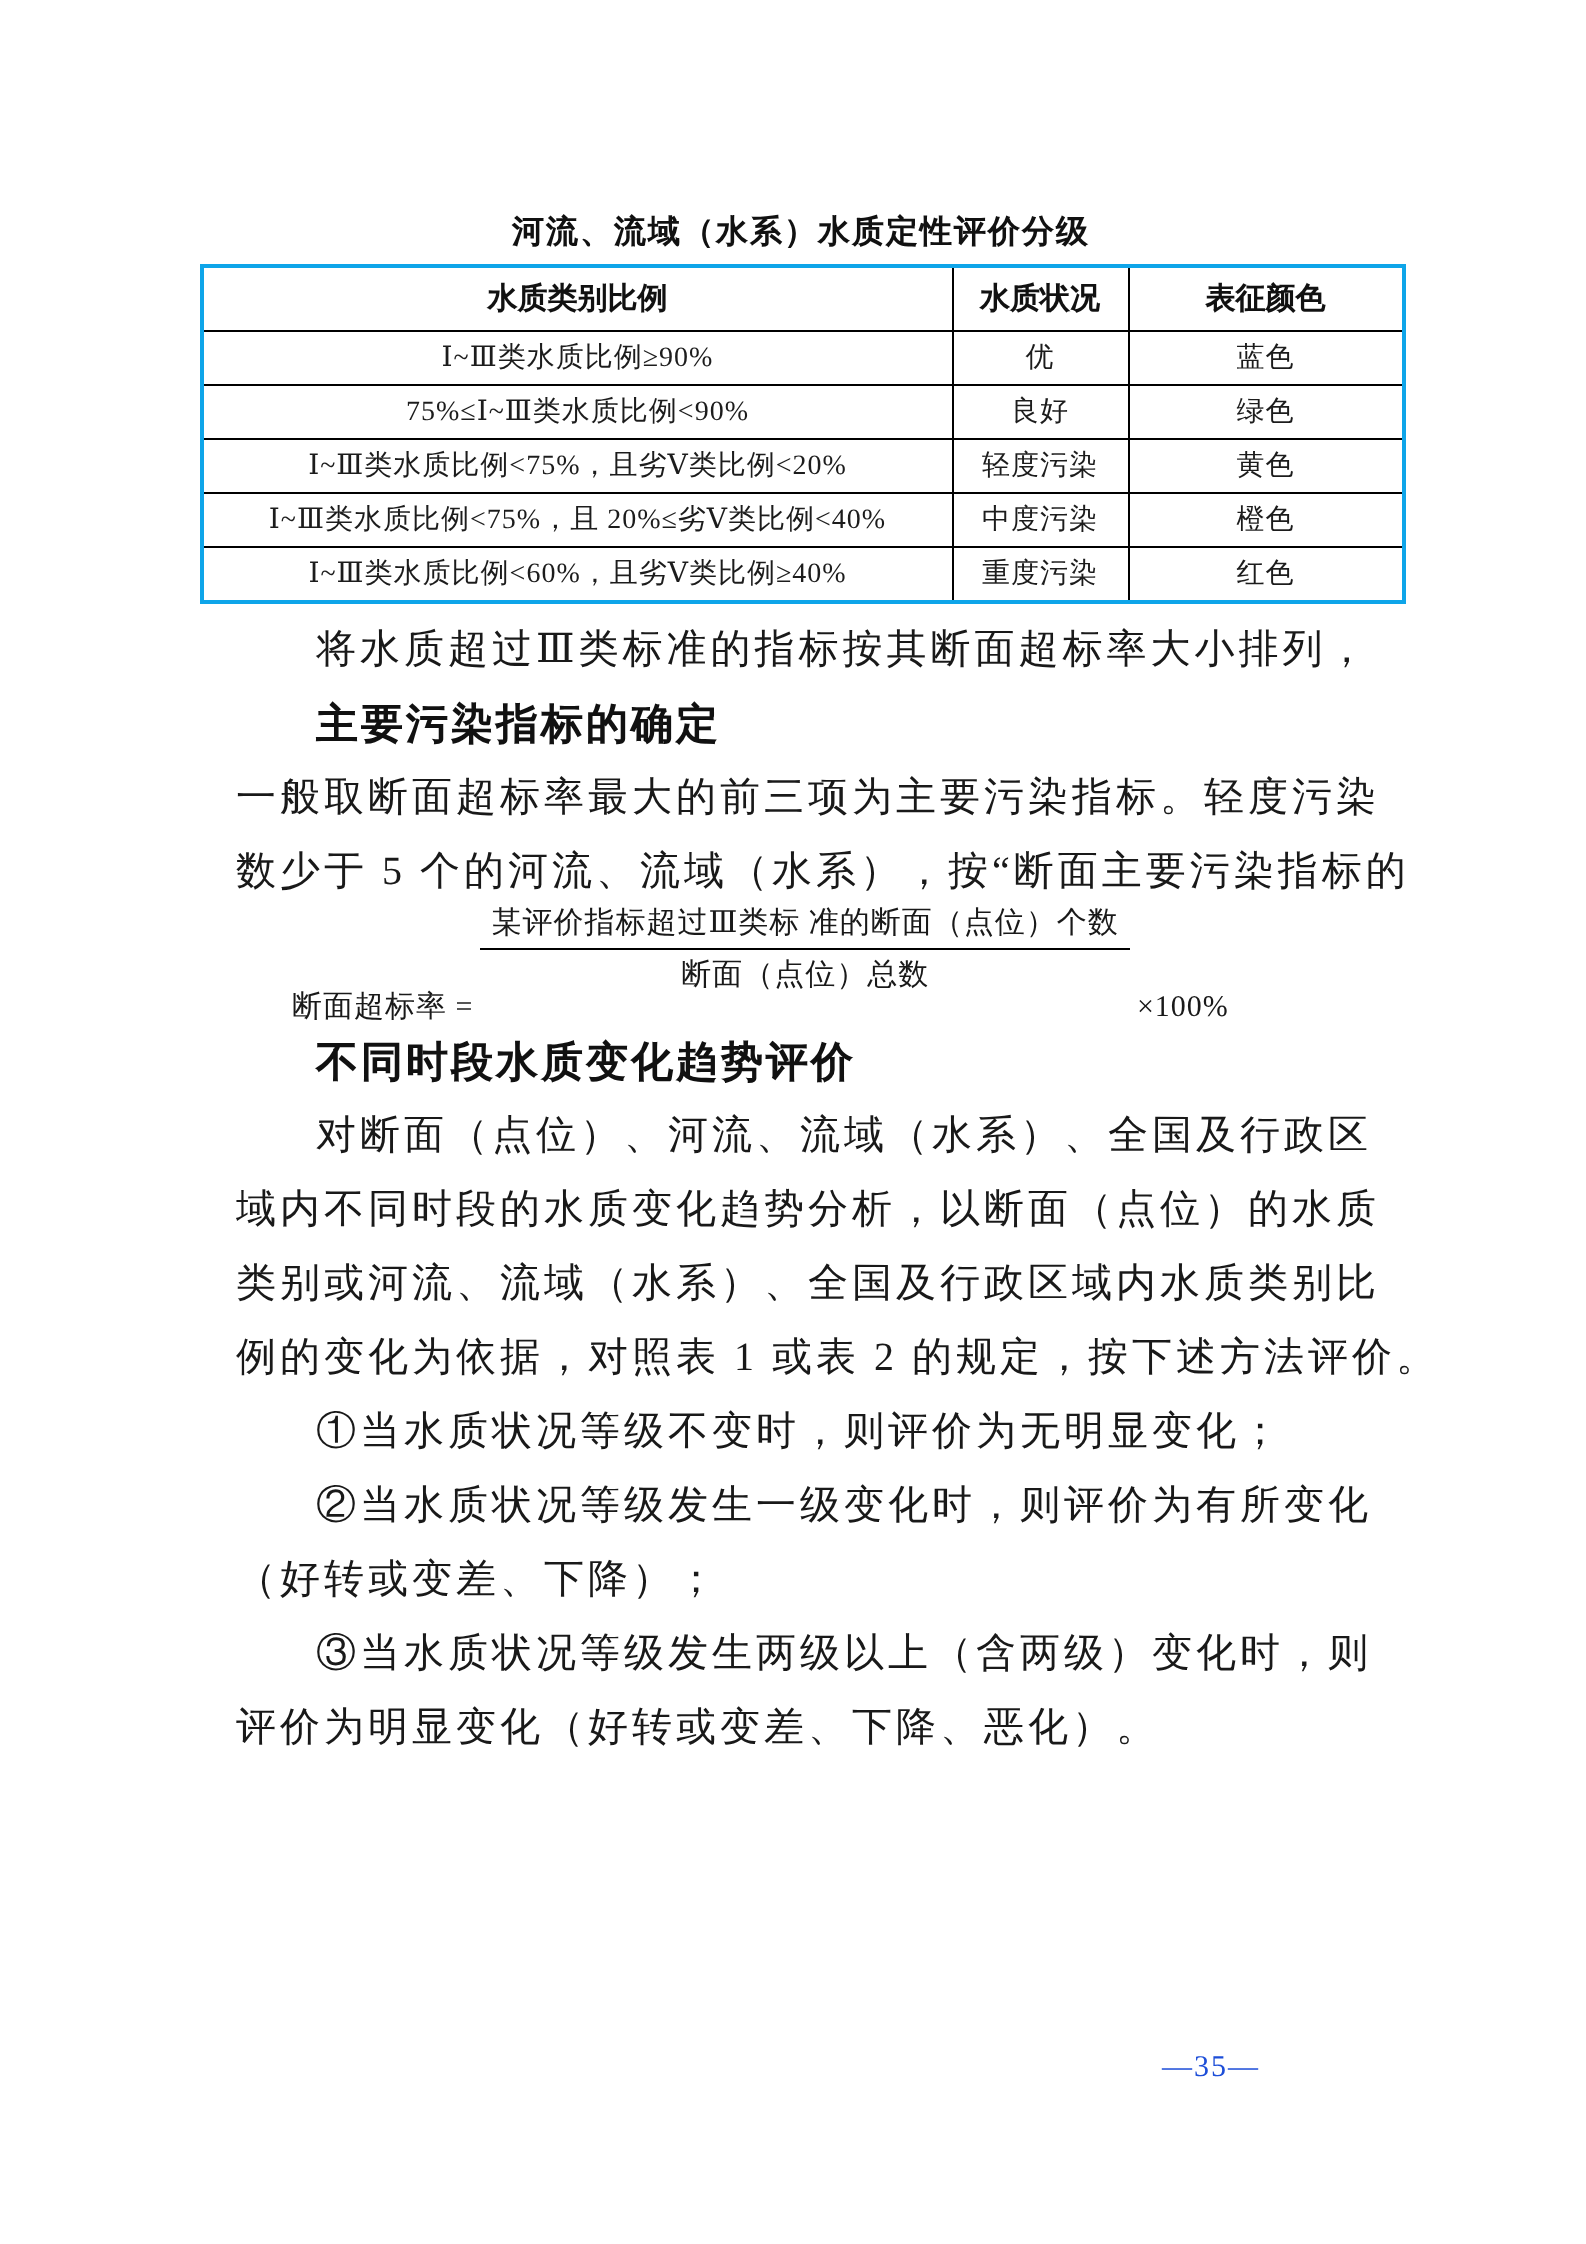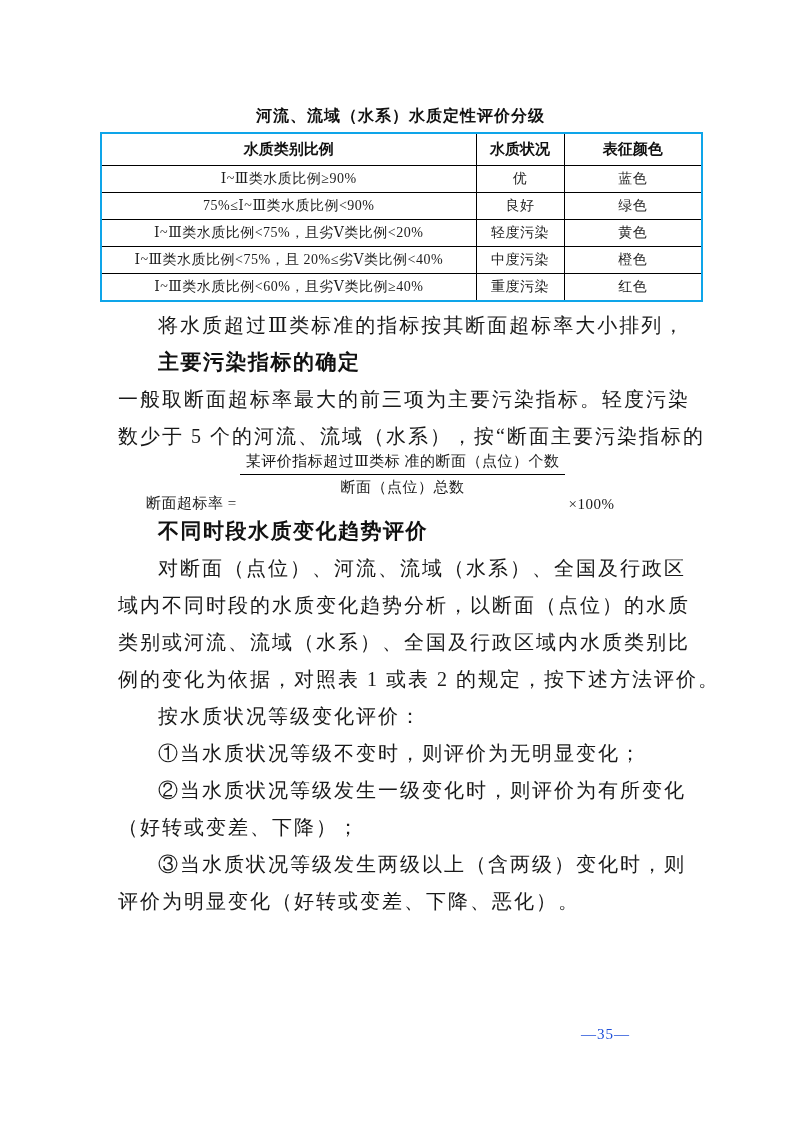--- a/index.html
+++ b/index.html
@@ -169,21 +169,20 @@
             <span class="num">某评价指标超过Ⅲ类标 准的断面（点位）个数</span>
             <span class="den">断面（点位）总数</span>
           </span>
           <span>×100%</span>
         </div>
         <div class="line heading indent">不同时段水质变化趋势评价</div>
         <div class="line indent">对断面（点位）、河流、流域（水系）、全国及行政区</div>
         <div class="line">域内不同时段的水质变化趋势分析，以断面（点位）的水质</div>
         <div class="line">类别或河流、流域（水系）、全国及行政区域内水质类别比</div>
         <div class="line">例的变化为依据，对照表 1 或表 2 的规定，按下述方法评价。</div>
-        <div class="line indent">按水质状况等级变化评价：</div>
         <div class="line indent">①当水质状况等级不变时，则评价为无明显变化；</div>
         <div class="line indent">②当水质状况等级发生一级变化时，则评价为有所变化</div>
         <div class="line">（好转或变差、下降）；</div>
         <div class="line indent">③当水质状况等级发生两级以上（含两级）变化时，则</div>
         <div class="line">评价为明显变化（好转或变差、下降、恶化）。</div>
       </div>
 
   </div>
 
   <div class="page-number">—35—</div>

